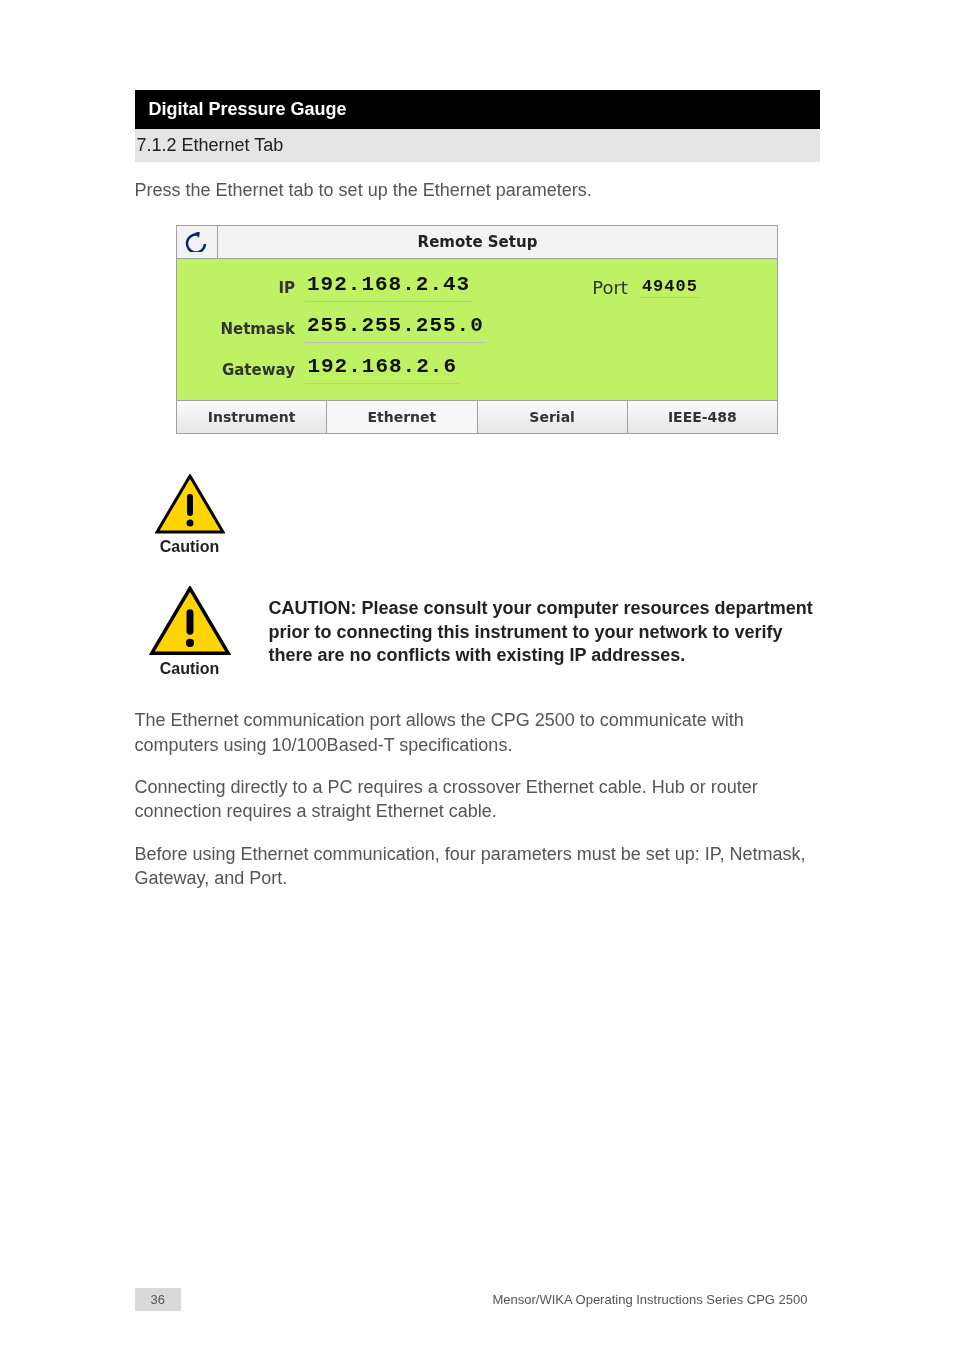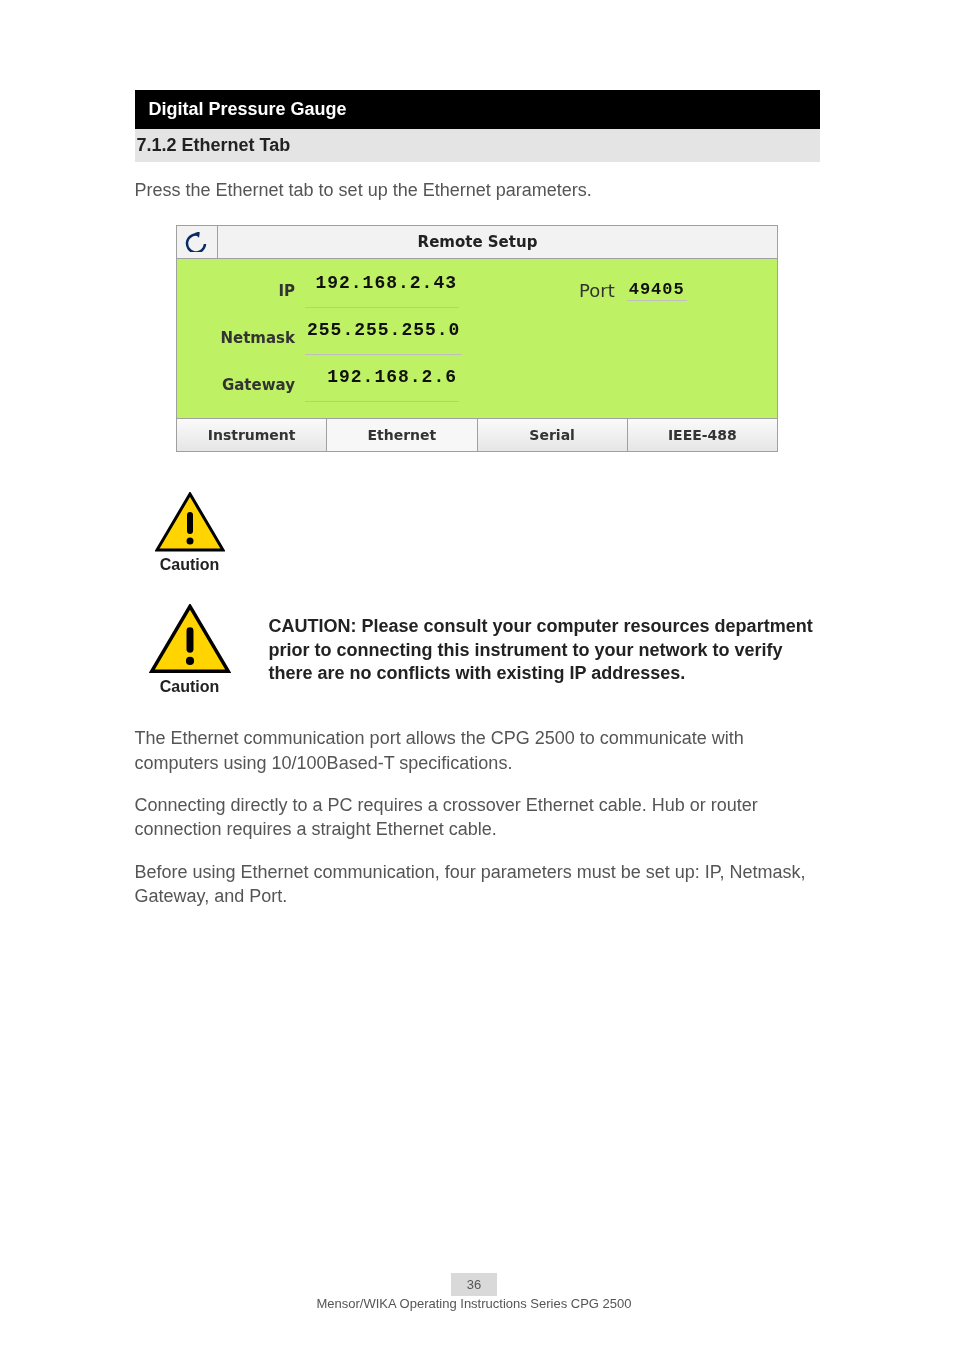--- a/index.html
+++ b/index.html
@@ -23,21 +23,21 @@
     font-weight: bold;
     padding: 8px 14px;
     line-height: 1.3;
     font-size: 18px;
   }
   .header-bar .line2 {
     display: block;
   }
   .section-heading {
     background: #e4e4e4;
-    font-weight: bold;
+    font-weight: normal;
     font-size: 18px;
     padding: 6px 2px;
     margin-top: 0;
   }
   .intro {
     font-size: 18px;
     margin: 18px 0 24px 0;
     color: #555;
   }
   
@@ -84,24 +84,24 @@
     font-size: 15px;
     color: #333;
     padding-right: 10px;
     font-weight: bold;
   }
   .field-value {
     min-width: 150px;
     text-align: right;
     font-family: "Courier New", monospace;
     font-weight: bold;
-    font-size: 18px;
+    font-size: 21px;
     letter-spacing: 1px;
     border-bottom: 1px solid #bfbfbf;
-    padding: 0 2px 14px 2px;
+    padding: 0 2px 5px 2px;
     color: #111;
   }
   .port-block {
     display: flex;
     align-items: center;
     margin-left: 120px;
   }
   .port-label {
     font-size: 18px;
     color: #333;
@@ -165,24 +165,23 @@
   .para {
     font-size: 18px;
     margin: 18px 0;
     color: #555;
     line-height: 1.35;
   }
   .footer {
     position: absolute;
     bottom: 40px;
     left: 54px;
-    right: 60px;
-    display: flex;
-    align-items: center;
-    flex-direction: column;
+    right: 66px;
+    display: flex;
+    align-items: center;
   }
   .page-num {
     background: #d9d9d9;
     font-size: 13px;
     padding: 4px 16px;
     color: #555;
   }
   .footer-text {
     flex: 1;
     text-align: right;

